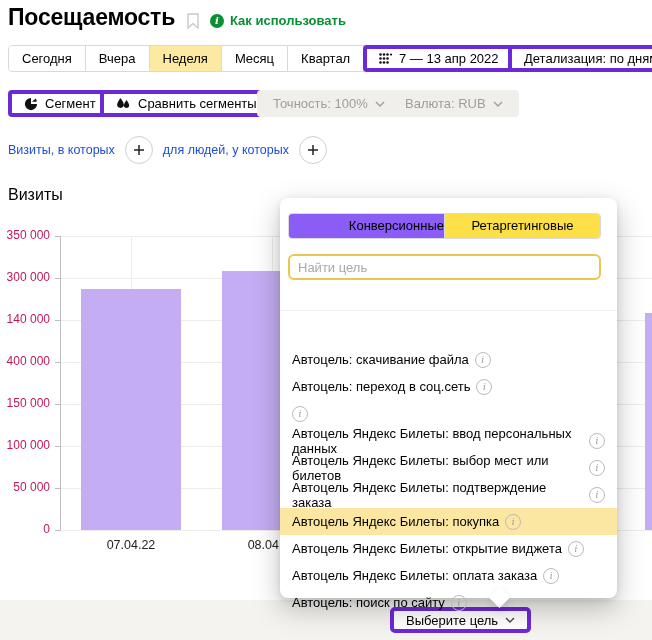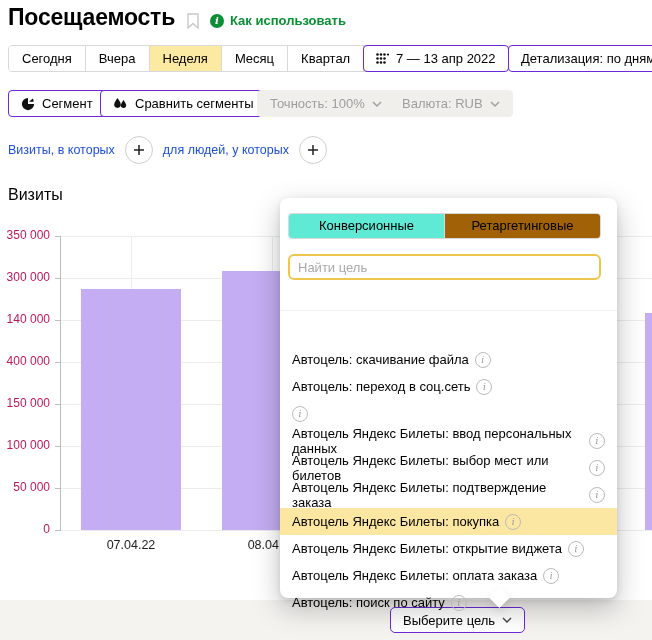--- a/index.html
+++ b/index.html
@@ -9,21 +9,21 @@
   }
   
   .page-title{position:absolute;left:8px;top:4px;font-size:23px;font-weight:600;letter-spacing:-.2px;}
   .bookmark{position:absolute;left:187px;top:13px;width:12px;height:16px;}
   .help{position:absolute;left:210px;top:13px;display:flex;align-items:center;gap:6px;cursor:pointer;}
   .help .dot{width:14px;height:14px;border-radius:50%;background:#0b8f35;color:#fff;
     font:italic bold 10px "DejaVu Serif",serif;display:flex;align-items:center;justify-content:center;}
   .help .txt{color:#0b8f35;font-size:13px;font-weight:bold;}
   
   .btn{display:inline-flex;align-items:center;gap:7px;height:27px;padding:0 12px;
-    border:1px solid #6d28d9;border-radius:4px;background:#fff;font-size:13px;color:#000;
+    border:4px solid #6d28d9;border-radius:4px;background:#fff;font-size:13px;color:#000;
     box-sizing:border-box;white-space:nowrap;cursor:pointer;}
   .btn.gray{background:#f0efeb;border-color:#f0efeb;color:#9e9e9e;}
   .chev{display:inline-block;}
   
   .ptabs{position:absolute;left:8px;top:45px;display:flex;height:27px;border:1px solid #d9d9d9;
     border-radius:4px;overflow:hidden;box-sizing:border-box;background:#fff;}
   .ptab{padding:0 13px;line-height:25px;font-size:13px;border-right:1px solid #d9d9d9;cursor:pointer;background:#fff;}
   .ptab:last-child{border-right:none;}
   .ptab.active{background:#fce9a2;}
   .date-btn{position:absolute;left:363px;top:45px;}
@@ -51,23 +51,23 @@
   
   .footer{position:absolute;left:0;top:600px;width:652px;height:40px;background:#f4f3f0;}
   .choose-btn{position:absolute;left:390px;top:607px;height:26px;border-radius:5px;}
   
   .popup{position:absolute;left:280px;top:198px;width:337px;height:400px;background:#fff;border-radius:8px;
     box-shadow:0 10px 28px rgba(0,0,0,.25),0 2px 6px rgba(0,0,0,.10);z-index:5;}
   .tail{position:absolute;left:212px;bottom:-7px;width:15px;height:15px;background:#fff;
     transform:rotate(45deg);box-shadow:3px 3px 8px rgba(0,0,0,.10);}
   .gtabs{position:absolute;left:8px;top:15px;width:313px;height:26px;display:flex;
     border:1px solid #d9d9d9;border-radius:4px;overflow:hidden;box-sizing:border-box;}
-  .gtab{flex:1;text-align:center;line-height:24px;font-size:13px;background:#a16207;cursor:pointer;}
+  .gtab{flex:1;text-align:center;line-height:24px;font-size:13px;background:#fde047;cursor:pointer;}
   .gtab + .gtab{border-left:1px solid #d9d9d9;}
-  .gtab.active{background:#5eead4;}
+  .gtab.active{background:#8b5cf6;text-align:right;}
   .goal-search{position:absolute;left:8px;top:56px;width:313px;height:26px;box-sizing:border-box;
     border:2px solid #efc64d;border-radius:6px;padding:0 8px;font-size:13px;outline:none;
     font-family:inherit;color:#000;}
   .goal-search::placeholder{color:#a9a9a9;}
   .pop-divider{position:absolute;left:0;top:112px;width:337px;height:1px;background:#efefef;}
   .goals{position:absolute;left:0;top:115px;width:337px;margin-top:33px;}
   .goal{display:flex;align-items:center;height:27px;padding:0 12px;font-size:13px;gap:6px;cursor:pointer;}
   .goal.selected{background:#fbe7a1;}
   .iinfo{flex:0 0 auto;width:14px;height:14px;border:1px solid #bbb;border-radius:50%;color:#999;
     font:italic 9px "DejaVu Serif",serif;display:inline-flex;align-items:center;justify-content:center;}

